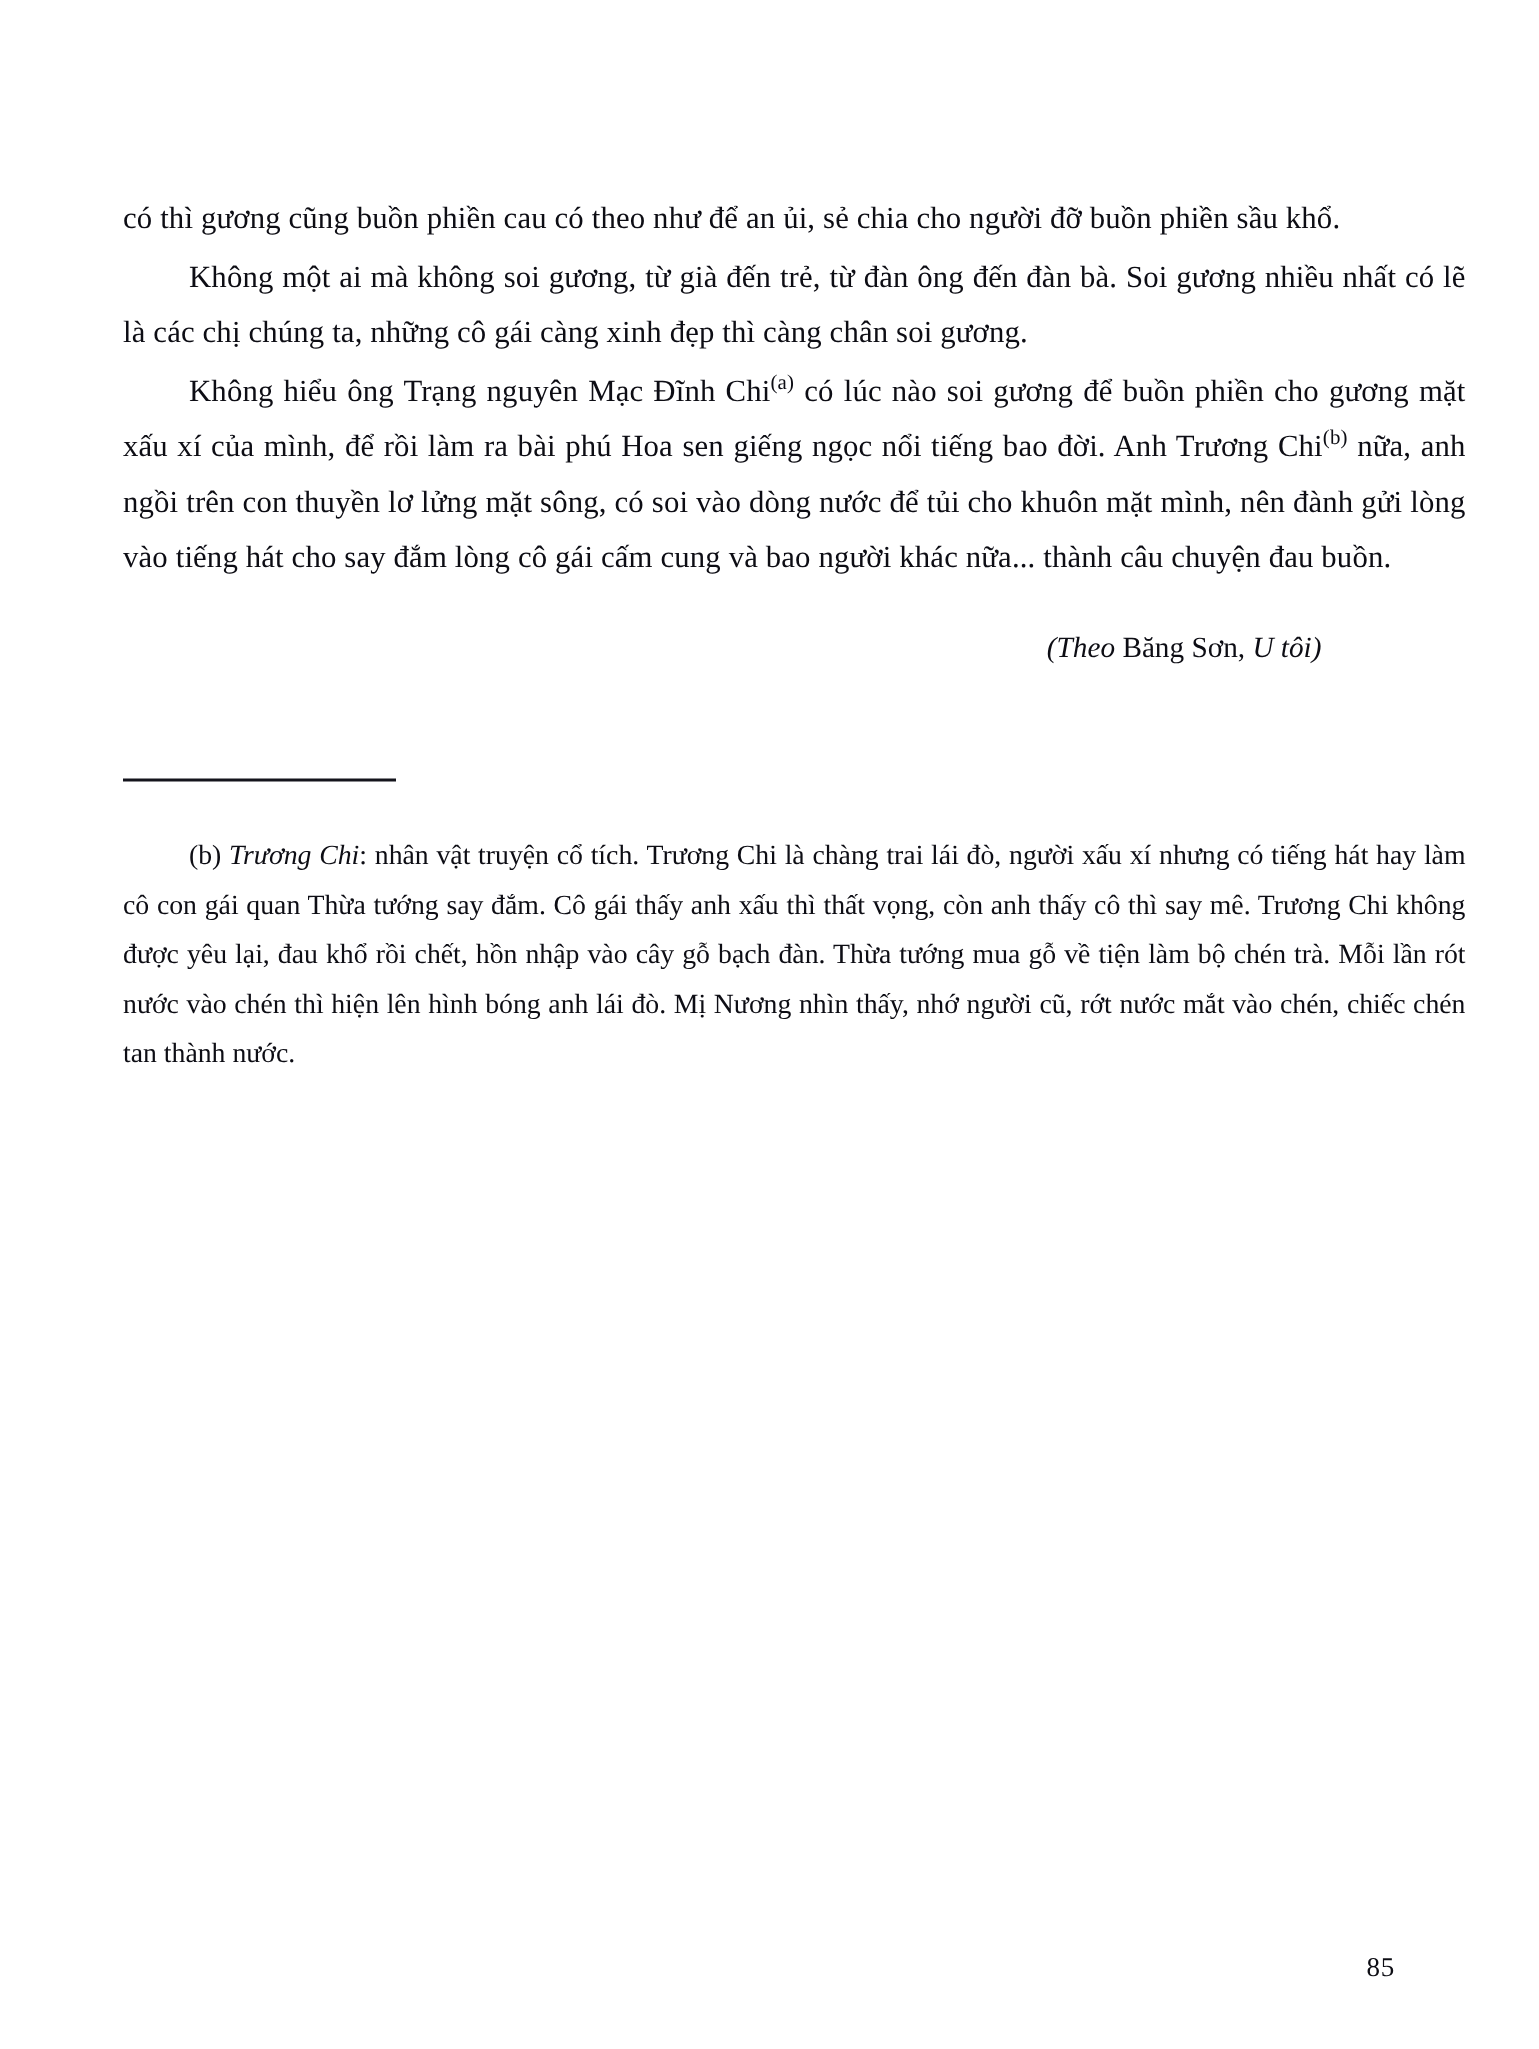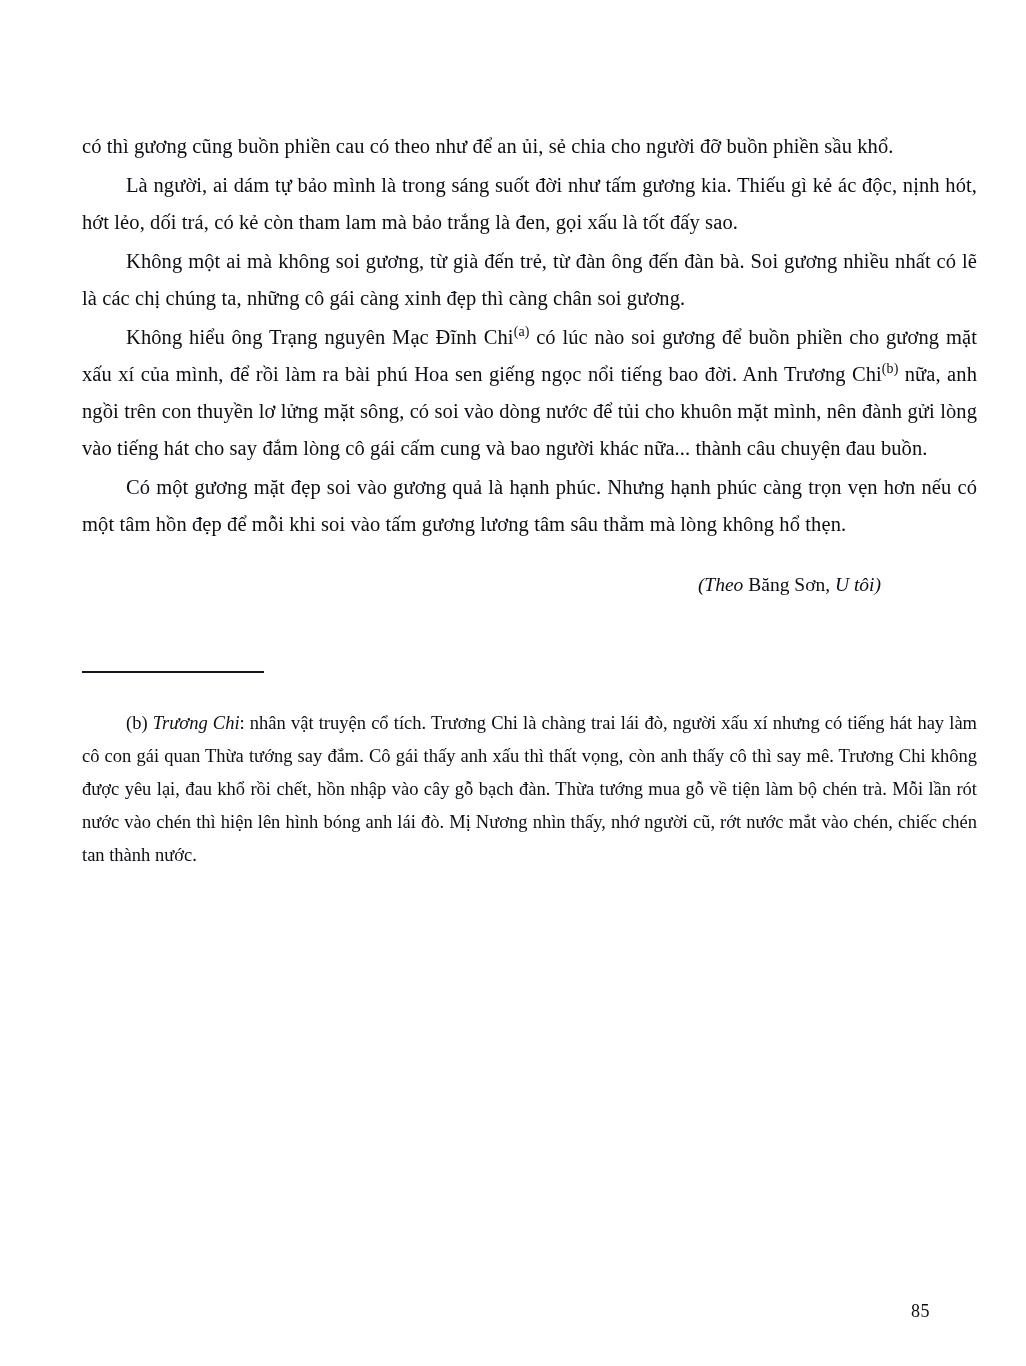--- a/index.html
+++ b/index.html
@@ -85,27 +85,25 @@
 </style>
 </head>
 <body>
 
 <div class="page">
 
   <div class="body-text">
 
     <p>có thì gương cũng buồn phiền cau có theo như để an ủi, sẻ chia cho người đỡ buồn phiền sầu khổ.</p>
 
-    <p class="indent">Là người, ai dám tự bảo mình là trong sáng suốt đời như tấm gương kia. Thiếu gì kẻ ác độc, nịnh hót, hớt lẻo, dối trá, có kẻ còn tham lam mà bảo trắng là đen, gọi xấu là tốt đấy sao.</p>
 
     <p class="indent">Không một ai mà không soi gương, từ già đến trẻ, từ đàn ông đến đàn bà. Soi gương nhiều nhất có lẽ là các chị chúng ta, những cô gái càng xinh đẹp thì càng chân soi gương.</p>
 
     <p class="indent"><span>Không hiểu ông Trạng nguyên Mạc Đĩnh Chi</span><sup>(a)</sup><span> có lúc nào soi gương để buồn phiền cho gương mặt xấu xí của mình, để rồi làm ra bài phú </span><span class="italic">Hoa sen giếng ngọc</span><span> nổi tiếng bao đời. Anh Trương Chi</span><sup>(b)</sup><span> nữa, anh ngồi trên con thuyền lơ lửng mặt sông, có soi vào dòng nước để tủi cho khuôn mặt mình, nên đành gửi lòng vào tiếng hát cho say đắm lòng cô gái cấm cung và bao người khác nữa... thành câu chuyện đau buồn.</span></p>
 
-    <p class="indent">Có một gương mặt đẹp soi vào gương quả là hạnh phúc. Nhưng hạnh phúc càng trọn vẹn hơn nếu có một tâm hồn đẹp để mỗi khi soi vào tấm gương lương tâm sâu thẳm mà lòng không hổ thẹn.</p>
 
 
   </div>
 
   <div class="attribution"><span class="italic">(Theo</span> <span class="roman">Băng Sơn,</span> <span class="italic">U tôi)</span></div>
 
   <div class="rule-wrap">
     <div class="rule"></div>
   </div>
 

